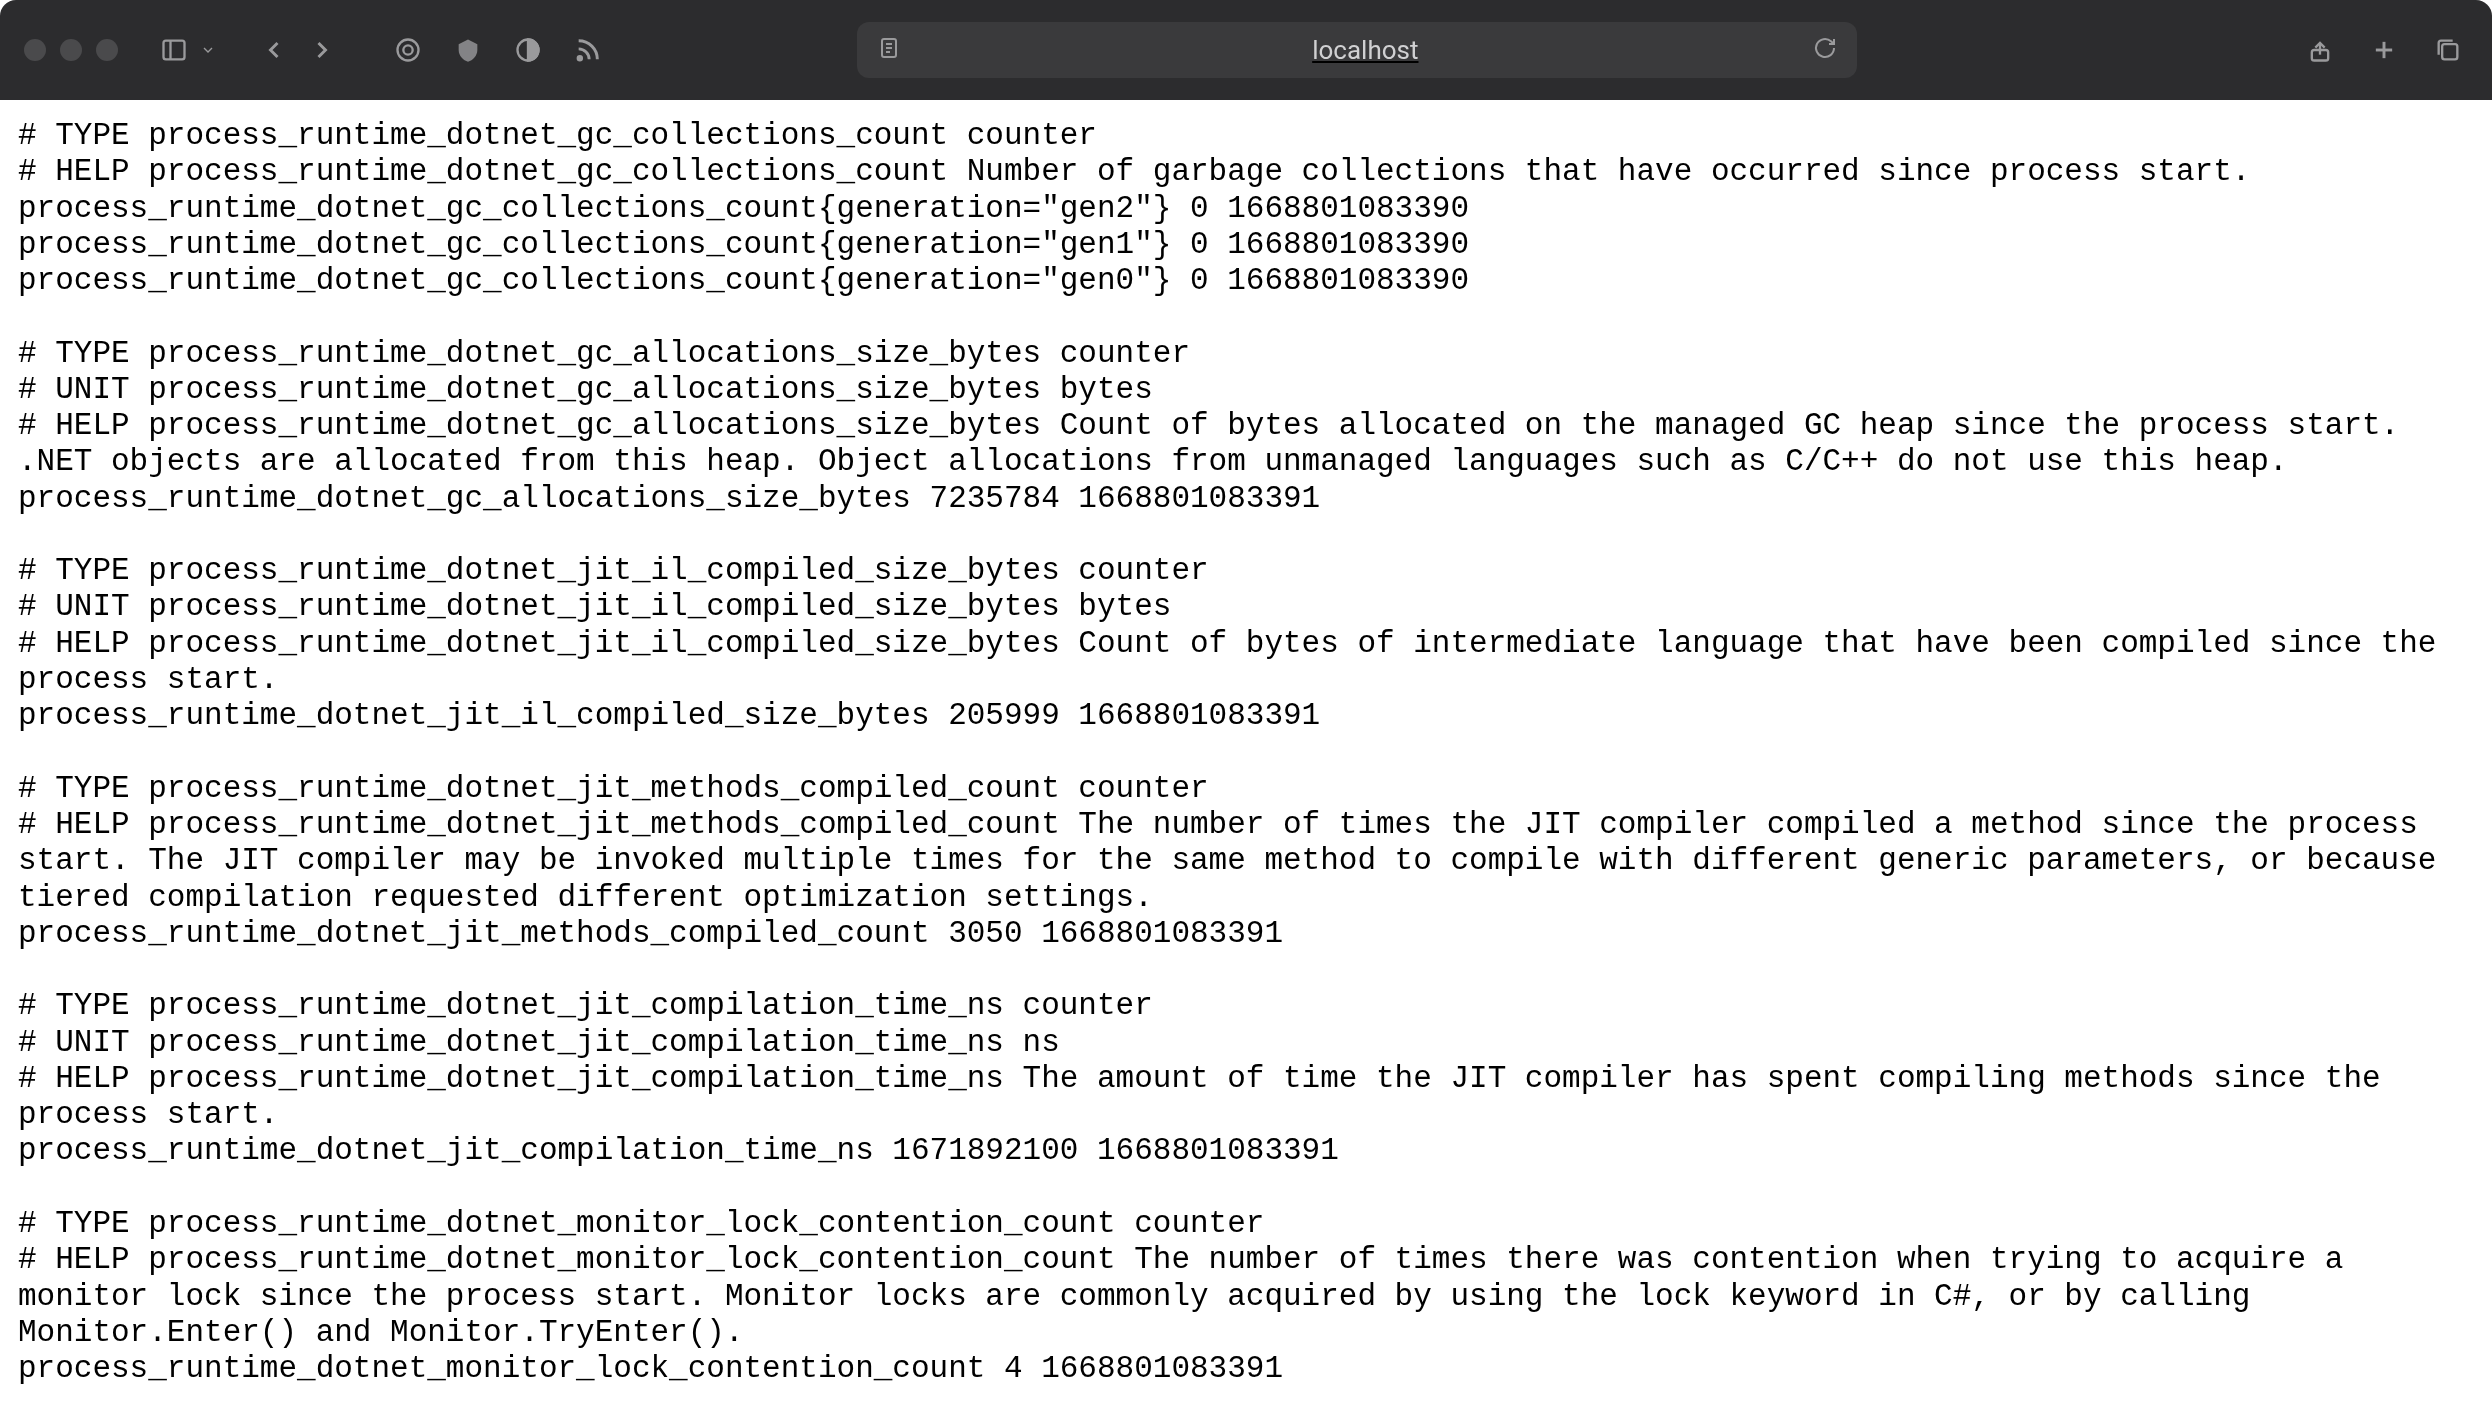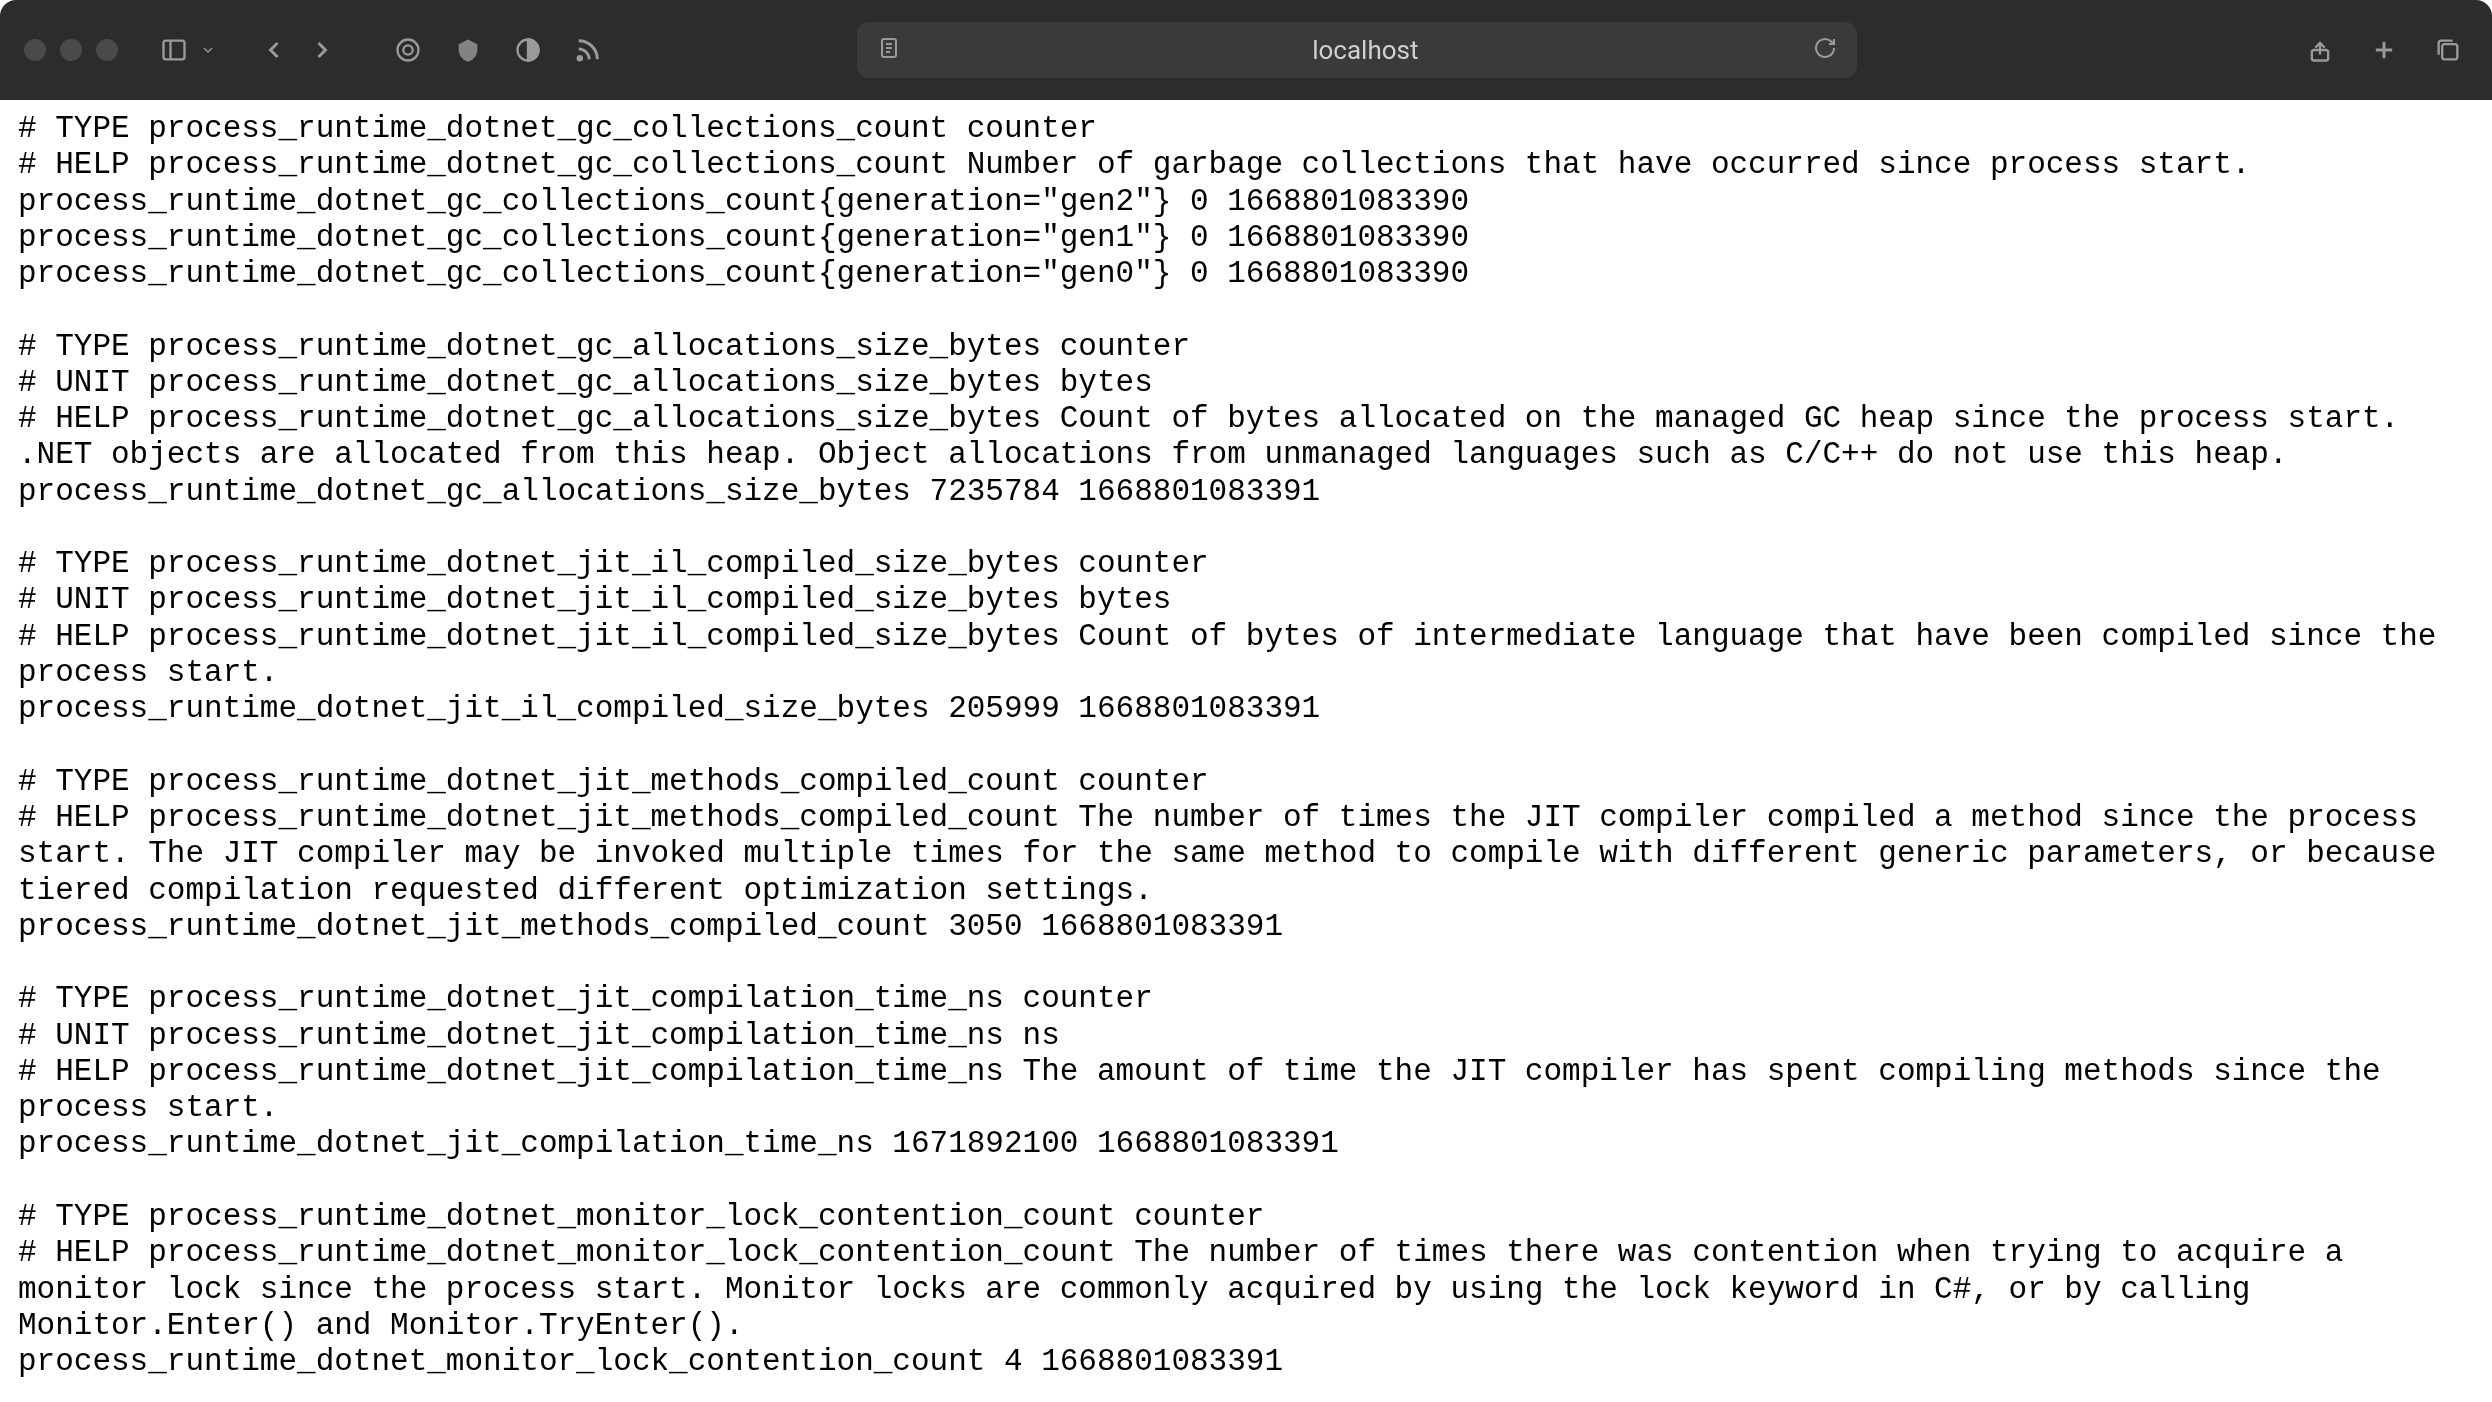--- a/index.html
+++ b/index.html
@@ -67,41 +67,42 @@
       flex: 1;
       max-width: 1000px;
       height: 56px;
       background: #3a3a3c;
       border-radius: 12px;
       display: flex;
       align-items: center;
       padding: 0 20px;
       margin: 0 auto;
       position: relative;
+      text-decoration: underline;
     }
     .address-text {
       color: #d0d0d2;
       font-size: 26px;
       text-align: center;
       flex: 1;
     }
     .url-left-icon {
       color: #9a9a9c;
       margin-right: 16px;
     }
     .reload-icon {
       color: #9a9a9c;
     }
     .right-group {
       display: flex;
       gap: 24px;
       margin-left: auto;
     }
     .content {
-      padding: 11px 18px;
+      padding: 18px 18px;
       font-family: "Menlo", "Monaco", "Courier New", monospace;
       font-size: 31px;
       line-height: 1.17;
       white-space: pre-wrap;
       word-wrap: break-word;
       color: #000;
       background: #fff;
       height: calc(100% - 100px);
       overflow: hidden;
     }

